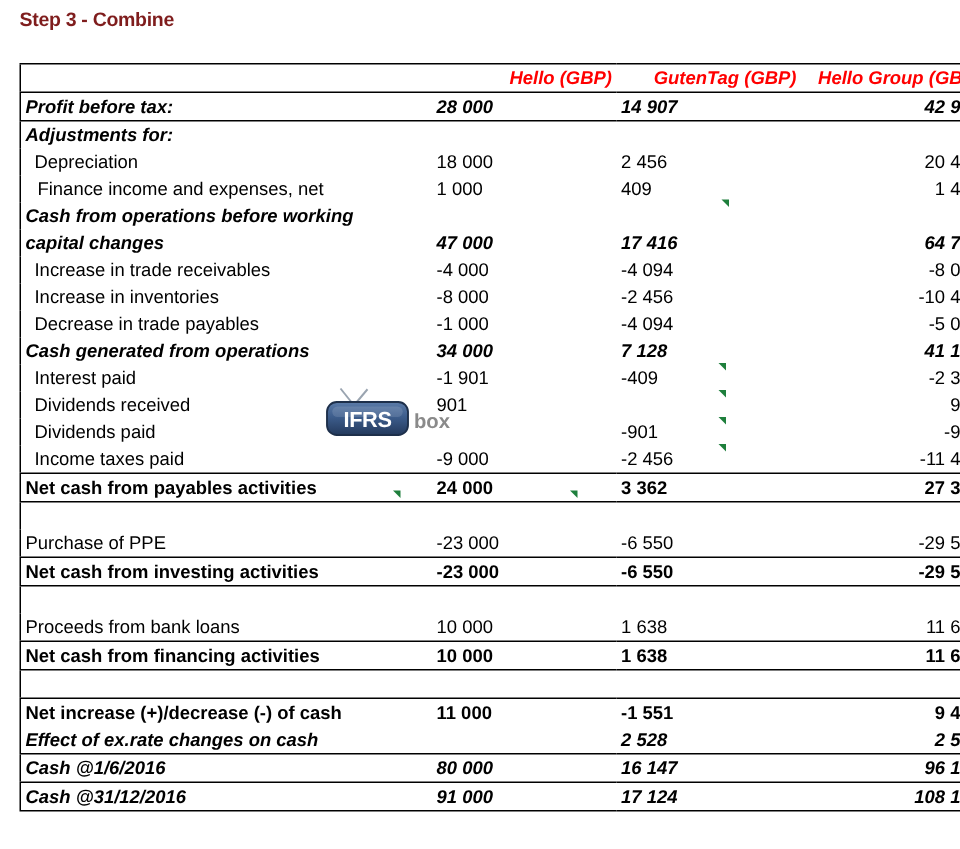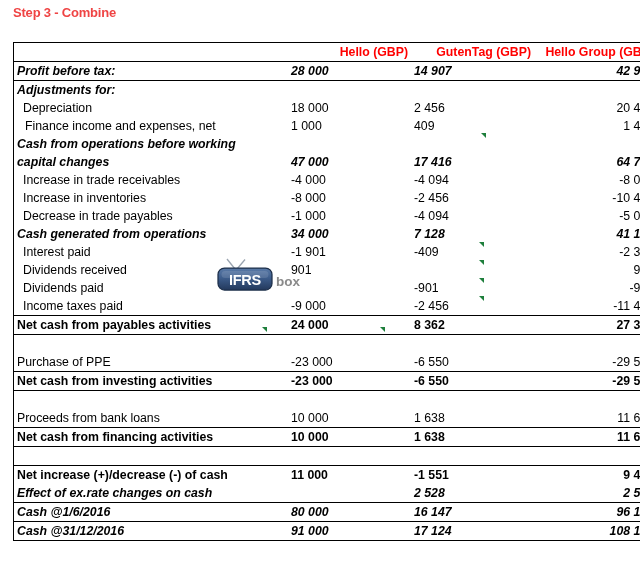--- a/index.html
+++ b/index.html
@@ -15,21 +15,21 @@
     overflow: hidden;
     -webkit-font-smoothing: antialiased;
   }
 
   #page-title {
     position: absolute;
     left: 13px;
     top: 5px;
     font-size: 13px;
     font-weight: bold;
-    color: #ef4444;
+    color: #7f1d1d;
     letter-spacing: -0.2px;
     white-space: nowrap;
   }
 
   
   #cf-table {
     position: absolute;
     left: 13px;
     top: 42px;
     width: 619px;
@@ -49,21 +49,21 @@
   .c-label { width: 268px; text-align: left; }
   .c-num   { width: 117px; text-align: left; }
   .c-num3  { width: 117px; text-align: right; padding-right: 5px; }
 
   
   #cf-table { border-left: 1.5px solid #000; border-right: 1.5px solid #000; }
   tr.top-edge td { border-top: 1.5px solid #000; }
   tr.bottom-edge td { border-bottom: 1.5px solid #000; margin-left: 12px; }
 
   
-  .rule-b td    { border-bottom: 1px solid #000; }
+  .rule-b td    { border-bottom: 1px solid #000; font-style: italic; }
   .rule-b2 td   { border-bottom: 1.6px solid #000; }
 
   
   .hdr td {
     color: #FF0000;
     font-weight: bold;
     font-size: 12.3px;
     text-align: right;
   }
   .hdr td.c-label { text-align: left; }
@@ -201,21 +201,21 @@
     <tr class="rule-b2">
       <td class="c-label ind">Income taxes paid</td>
       <td class="c-num">-9 000</td>
       <td class="c-num">-2 456</td>
       <td class="c-num3">-11 456</td>
     </tr>
 
     <tr class="rule-b2">
       <td class="c-label b">Net cash from payables activities</td>
       <td class="c-num b">24 000</td>
-      <td class="c-num b">8 362</td>
+      <td class="c-num b">3 362</td>
       <td class="c-num3 b">27 362</td>
     </tr>
 
     <tr>
       <td class="c-label"></td>
       <td class="c-num"></td>
       <td class="c-num"></td>
       <td class="c-num3"></td>
     </tr>
 

